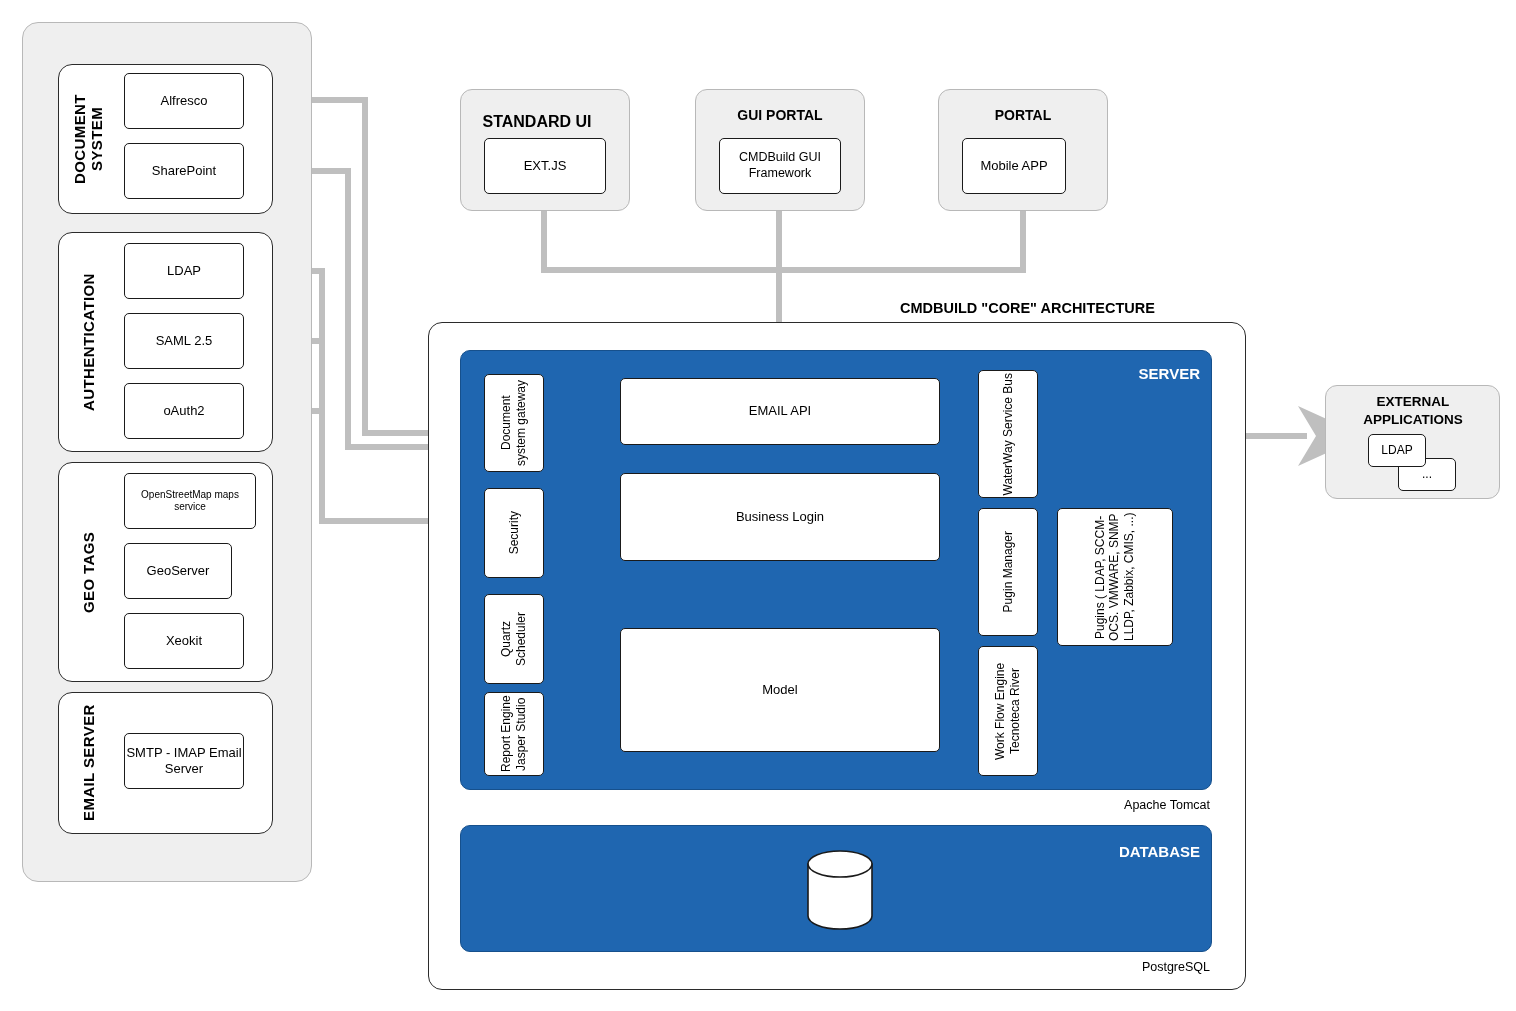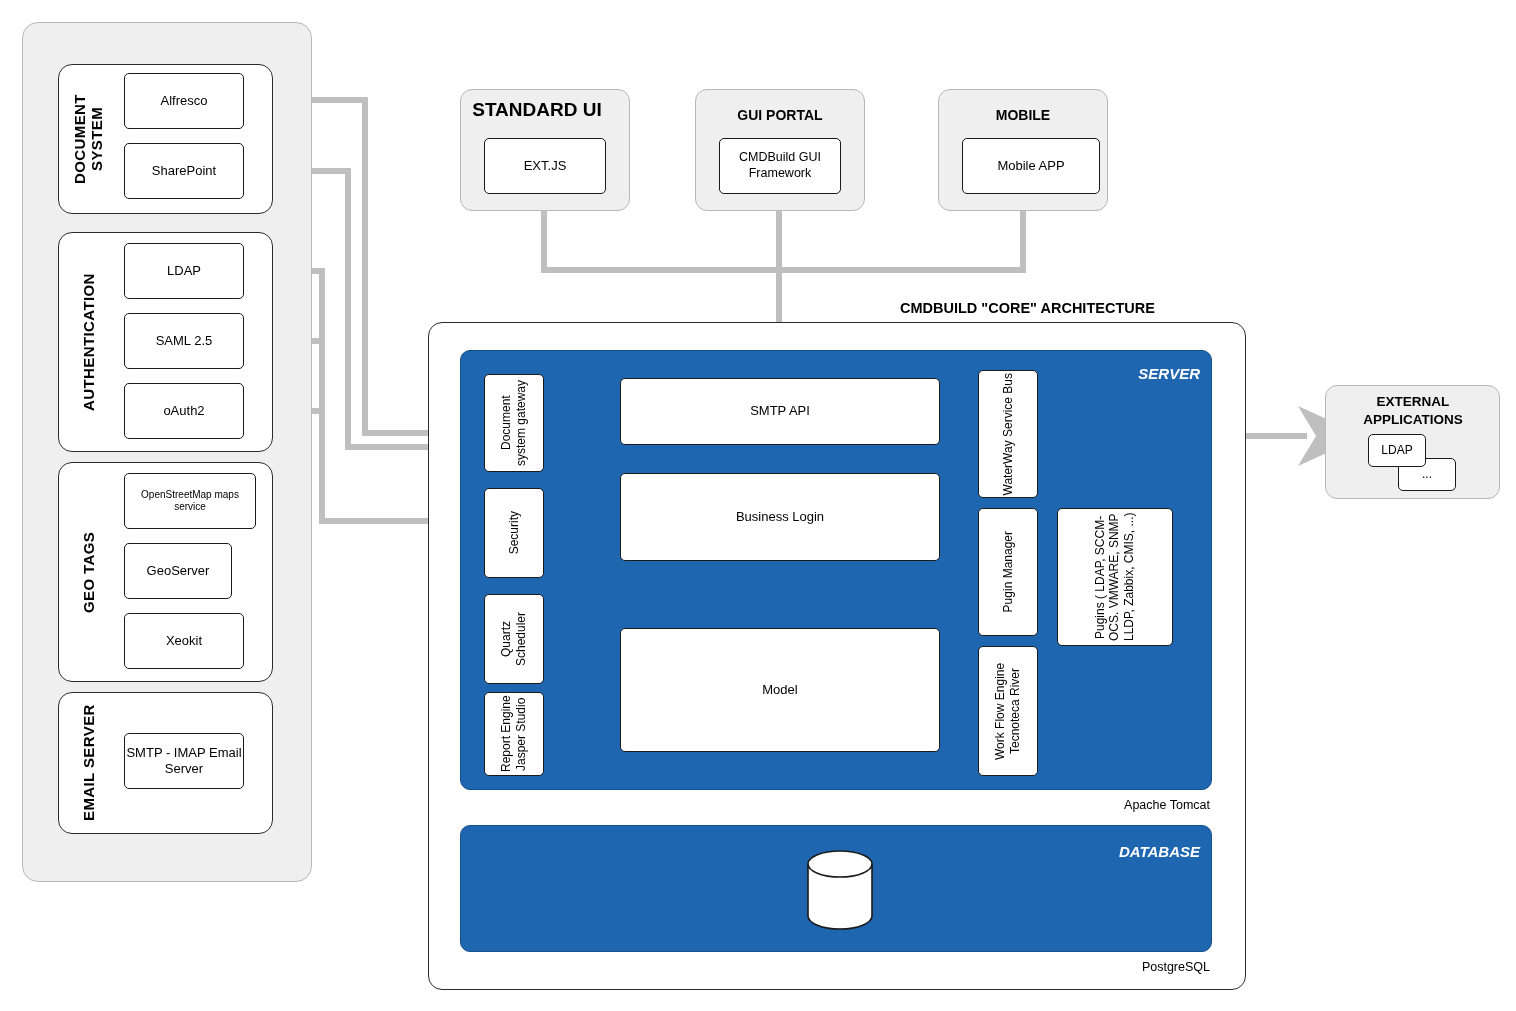--- a/index.html
+++ b/index.html
@@ -44,21 +44,21 @@
   .outline-card{
     background:#ffffff;
     border:1.4px solid #2b2b2b;
     border-radius:14px;
   }
   .vert{
     writing-mode:vertical-rl;
     transform:rotate(180deg);
   }
   .b{font-weight:bold;}
-  .white-txt{color:#ffffff;font-style:italic;}
+  .white-txt{color:#ffffff;}
   svg.wires{
     position:absolute;
     left:0;top:0;
     width:1516px;height:1011px;
     pointer-events:none;
   }
   .lbl{
     position:absolute;
     display:flex;
     align-items:center;
@@ -138,34 +138,34 @@
     <span>Xeokit</span>
   </div>
 
   <div class="box outline-card" style="left:58px;top:692px;width:215px;height:142px;"></div>
   <div class="lbl b vert" style="left:68px;top:692px;width:40px;height:142px;font-size:15px;letter-spacing:0.4px;">EMAIL SERVER</div>
   <div class="box whitebox" style="left:124px;top:733px;width:120px;height:56px;font-size:13px;padding:0 1px;">
     <span>SMTP - IMAP Email Server</span>
   </div>
 
   <div class="box grp" style="left:460px;top:89px;width:170px;height:122px;"></div>
-  <div class="lbl b" style="left:460px;top:100px;width:154px;height:20px;font-size:19px;">STANDARD UI</div>
+  <div class="lbl b" style="left:460px;top:112px;width:154px;height:20px;font-size:16px;">STANDARD UI</div>
   <div class="box whitebox" style="left:484px;top:138px;width:122px;height:56px;font-size:13px;">
     <span>EXT.JS</span>
   </div>
 
   <div class="box grp" style="left:695px;top:89px;width:170px;height:122px;"></div>
   <div class="lbl b" style="left:695px;top:105px;width:170px;height:20px;font-size:14px;">GUI PORTAL</div>
   <div class="box whitebox" style="left:719px;top:138px;width:122px;height:56px;font-size:12.5px;padding:0 15px;">
     <span>CMDBuild GUI Framework</span>
   </div>
 
   <div class="box grp" style="left:938px;top:89px;width:170px;height:122px;"></div>
-  <div class="lbl b" style="left:938px;top:105px;width:170px;height:20px;font-size:14px;">MOBILE</div>
-  <div class="box whitebox" style="left:962px;top:138px;width:138px;height:56px;font-size:13px;">
+  <div class="lbl b" style="left:938px;top:105px;width:170px;height:20px;font-size:14px;">PORTAL</div>
+  <div class="box whitebox" style="left:962px;top:138px;width:104px;height:56px;font-size:13px;">
     <span>Mobile APP</span>
   </div>
 
   <div class="lbl b" style="left:900px;top:298px;width:400px;height:20px;font-size:14.5px;justify-content:flex-start;">CMDBUILD "CORE" ARCHITECTURE</div>
 
   <div class="box outline-card" style="left:428px;top:322px;width:818px;height:668px;"></div>
 
   <div class="box bluebox" style="left:460px;top:350px;width:752px;height:440px;"></div>
   <div class="lbl b white-txt" style="left:1060px;top:363px;width:140px;height:20px;font-size:15px;justify-content:flex-end;">SERVER</div>
 
@@ -176,21 +176,21 @@
     <span class="vert">Security</span>
   </div>
   <div class="box whitebox" style="left:484px;top:594px;width:60px;height:90px;font-size:12px;">
     <span class="vert">Quartz Scheduler</span>
   </div>
   <div class="box whitebox" style="left:484px;top:692px;width:60px;height:84px;font-size:12px;">
     <span class="vert">Report Engine Jasper Studio</span>
   </div>
 
   <div class="box whitebox" style="left:620px;top:378px;width:320px;height:67px;font-size:13px;">
-    <span>SMTP API</span>
+    <span>EMAIL API</span>
   </div>
   <div class="box whitebox" style="left:620px;top:473px;width:320px;height:88px;font-size:13px;">
     <span>Business Login</span>
   </div>
   <div class="box whitebox" style="left:620px;top:628px;width:320px;height:124px;font-size:13px;">
     <span>Model</span>
   </div>
 
   <div class="box whitebox" style="left:978px;top:370px;width:60px;height:128px;font-size:12px;">
     <span class="vert">WaterWay Service Bus</span>

